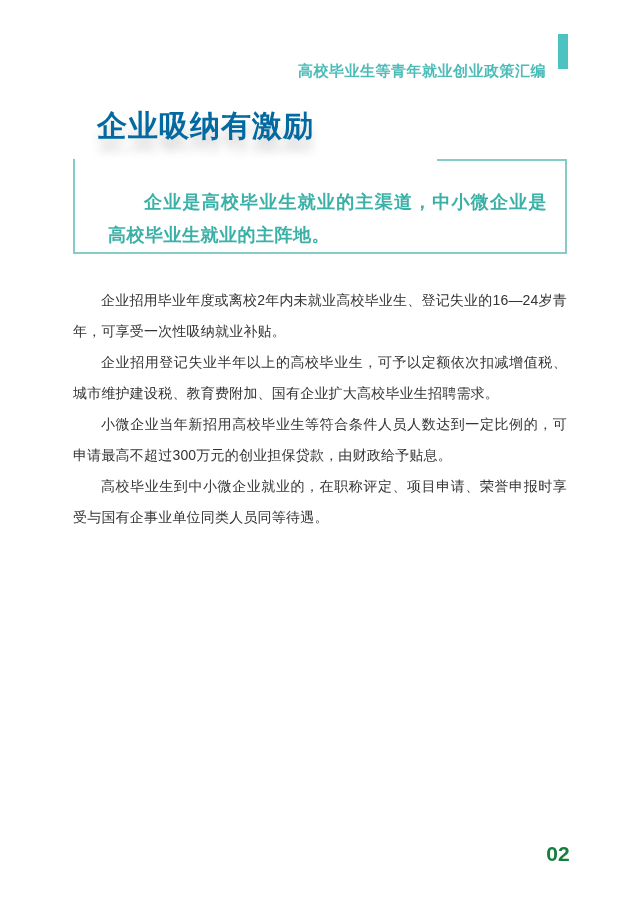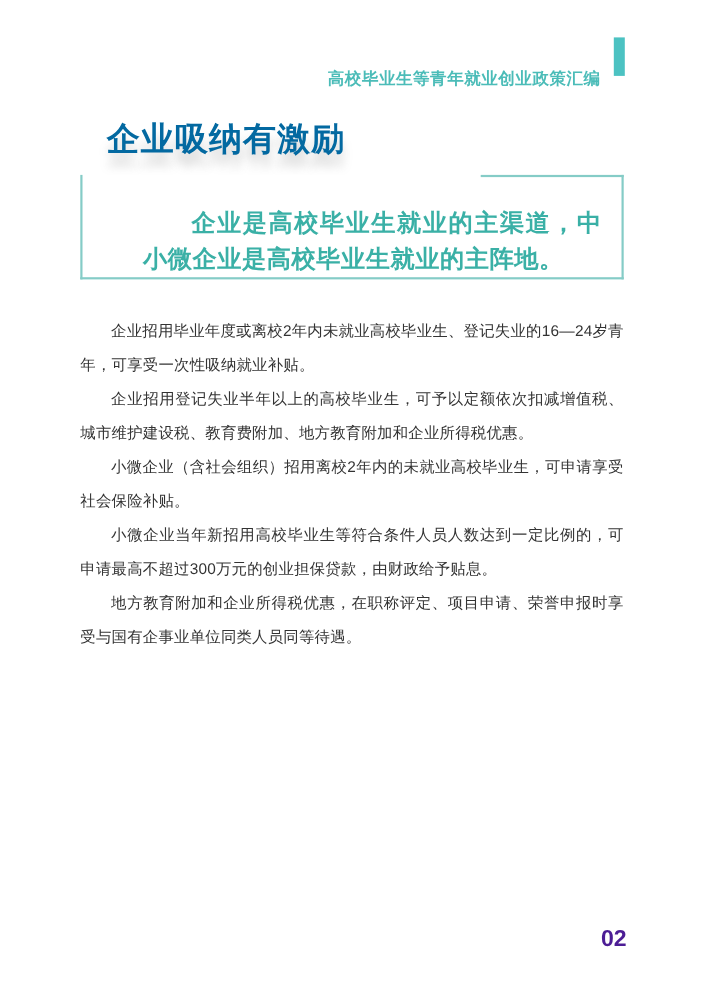--- a/index.html
+++ b/index.html
@@ -54,24 +54,24 @@
     background: #ffffff;
   }
   .quote-box::before {
     content: "";
     position: absolute;
     top: 0; right: -2px;
     width: 130px; height: 2px;
     background: #85ccc7;
   }
   .quote-text {
-    padding: 27px 18px 0 55px;
+    padding: 27px 18px 0 33px;
     text-indent: 2em;
     color: #3ab0a6;
-    font-size: 22px;
+    font-size: 18px;
     font-weight: bold;
     line-height: 33px;
     letter-spacing: 0.5px;
     text-align: justify;
   }
   
   .body-text {
     position: absolute;
     left: 73px; top: 285px;
     width: 494px;
@@ -83,21 +83,21 @@
     text-indent: 2em;
     text-align: justify;
     letter-spacing: 0.2px;
   }
   
   .page-number {
     position: absolute;
     left: 538px; top: 842px;
     width: 40px;
     text-align: center;
-    color: #4c1d95;
+    color: #15803d;
     font-size: 21px;
     font-weight: bold;
   }
 </style>
 </head>
 <body>
 
 <div class="page">
 
   <div class="header">
@@ -106,21 +106,20 @@
   </div>
 
   <h1 class="section-title">企业吸纳有激励</h1>
 
   <div class="quote-box">
     <div class="quote-text">企业是高校毕业生就业的主渠道，中小微企业是高校毕业生就业的主阵地。</div>
   </div>
 
   <div class="body-text">
     <p>企业招用毕业年度或离校2年内未就业高校毕业生、登记失业的16—24岁青年，可享受一次性吸纳就业补贴。</p>
-    <p>企业招用登记失业半年以上的高校毕业生，可予以定额依次扣减增值税、城市维护建设税、教育费附加、地方教育附加和企业所得税优惠。</p>
-    <p>小微企业（含社会组织）招用离校2年内的未就业高校毕业生，可申请享受社会保险补贴。</p>
+    <p>企业招用登记失业半年以上的高校毕业生，可予以定额依次扣减增值税、城市维护建设税、教育费附加、国有企业扩大高校毕业生招聘需求。</p>
     <p>小微企业当年新招用高校毕业生等符合条件人员人数达到一定比例的，可申请最高不超过300万元的创业担保贷款，由财政给予贴息。</p>
-    <p>地方教育附加和企业所得税优惠，在职称评定、项目申请、荣誉申报时享受与国有企事业单位同类人员同等待遇。</p>
+    <p>高校毕业生到中小微企业就业的，在职称评定、项目申请、荣誉申报时享受与国有企事业单位同类人员同等待遇。</p>
   </div>
 
   <div class="page-number">02</div>
 
 </div>
 
 </body></html>

